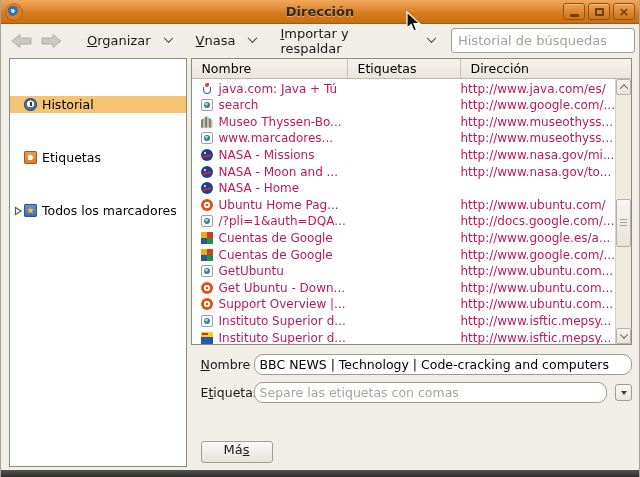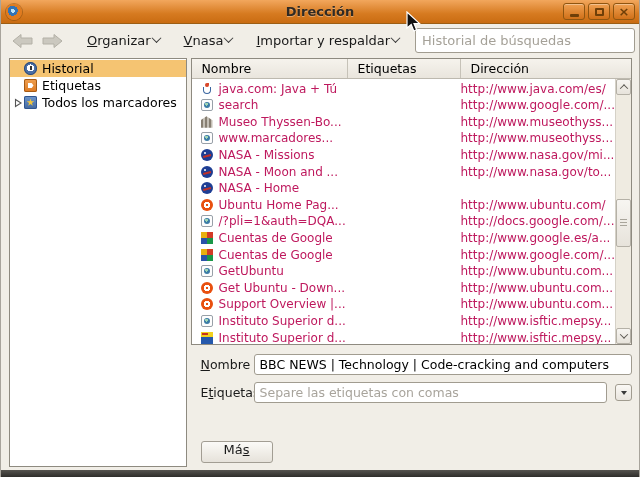--- a/index.html
+++ b/index.html
@@ -17,30 +17,30 @@
   .win-btns { position:absolute; right:4px; top:3px; display:flex; gap:3px; }
   .win-btn { width:22px; height:17px; border:1px solid #8f5510; border-radius:3px;
     background:linear-gradient(180deg,#f0a152 0%,#d07018 100%); display:flex; align-items:center; justify-content:center; box-shadow:inset 0 1px 0 rgba(255,255,255,.35); }
   .g-min { width:9px; height:3px; background:#6f3f08; margin-top:8px; border-radius:1px; }
   .g-max { width:9px; height:8px; border:2px solid #6f3f08; border-radius:1px; }
   .g-close { color:#6f3f08; font-size:13px; font-weight:bold; line-height:1; }
 
   
   .toolbar { height:33px; display:flex; align-items:center; padding:0 4px 0 8px; gap:4px; background:#f1eee7; }
   .nav-arrow { width:26px; height:22px; display:flex; align-items:center; justify-content:center; }
-  .menu-btn { display:flex; align-items:center; gap:2px; padding:3px 6px; font-size:13px; color:#1a1a1a; border-radius:3px; cursor:default; }
+  .menu-btn { display:flex; align-items:center; gap:14px; padding:3px 6px; font-size:13px; color:#1a1a1a; border-radius:3px; cursor:default; }
   .menu-btn .chev { width:7px; height:7px; border-right:1.6px solid #3c3c3c; border-bottom:1.6px solid #3c3c3c; transform:rotate(45deg) translate(-1px,-1px); margin-top:-3px; }
   .ul { text-decoration:underline; }
   .search-box { flex:1; margin-left:6px; height:25px; border:1px solid #a19c90; border-radius:3px; background:#fff; font-size:13px; padding:0 6px; color:#4d7c0f; font-family:"DejaVu Sans",sans-serif; }
   .search-box::placeholder { color:#a5a198; }
 
   
   .content { display:flex; height:413px; padding:1px 7px 3px 8px; gap:4px; }
   .sidebar { width:178px; background:#fff; border:1px solid #8e8a80; padding-top:1px; }
-  .side-item { display:flex; align-items:center; height:17px; font-size:12.5px; color:#000; padding-left:2px; }
+  .side-item { display:flex; align-items:center; height:17px; font-size:12.5px; color:#000; padding-left:2px;margin-top:36px; }
   .side-item.selected { background:#f5c472; }
   .expander { width:10px; height:10px; margin:0 1px; flex:none; }
   .side-icon { width:13px; height:13px; flex:none; margin-right:5px; position:relative; }
   .si-history-clock { border-radius:50%; background:radial-gradient(circle at 50% 46%, #fff 0 3.5px, #4a6fa5 3.5px 7px); box-shadow:inset 0 0 0 1px #2f4a74; }
   .si-history-clock::after { content:''; position:absolute; left:6px; top:4px; width:1.5px; height:3.5px; background:#333; }
   .si-tags-folder { background:linear-gradient(180deg,#f0a050,#dd7a22); border-radius:2px; box-shadow:inset 0 0 0 1px #a55a14; }
   .si-tags-folder::after { content:''; position:absolute; left:3.5px; top:4px; width:6px; height:5px; background:#fff; clip-path:polygon(0 0,70% 0,100% 50%,70% 100%,0 100%); }
   .si-bookmarks-folder { background:linear-gradient(180deg,#6d96cc,#44699f); border-radius:2px; box-shadow:inset 0 0 0 1px #2f5590; }
   .si-bookmarks-folder::after { content:''; position:absolute; left:2.5px; top:2.5px; width:8px; height:8px; background:#f2c53d;
     clip-path:polygon(50% 0%,61% 35%,98% 35%,68% 57%,79% 91%,50% 70%,21% 91%,32% 57%,2% 35%,39% 35%); }
@@ -84,21 +84,21 @@
   .sb-down .sb-chev { transform:rotate(45deg) translate(-1px,-1px); }
   .sb-track { flex:1; position:relative; }
   .sb-thumb { position:absolute; left:0; right:0; top:104px; height:48px; background:linear-gradient(180deg,#f7f5f1,#e7e3db); border:1px solid #b5b1a7; border-radius:2px; }
   .sb-thumb::after { content:''; position:absolute; left:3px; right:3px; top:50%; margin-top:-4px; height:8px;
     background:repeating-linear-gradient(180deg,#a9a59b 0 1px,transparent 1px 3px); }
 
   
   .details { flex:1; padding:9px 0 0 10px; position:relative; }
   .field-row { display:flex; align-items:center; margin-bottom:7px; }
   .field-label { width:53px; flex:none; font-size:12.5px; color:#1a1a1a; }
-  .txt-input { flex:1; height:21px; border:1px solid #a19c90; border-radius:3px; background:#fff; font-size:12.5px; padding:0 5px; color:#000; font-family:"DejaVu Sans",sans-serif; }
+  .txt-input { flex:1; height:21px; border:1px solid #a19c90; border-radius:9px; background:#fff; font-size:12.5px; padding:0 5px; color:#000; font-family:"DejaVu Sans",sans-serif; }
   .txt-input::placeholder { color:#a8a49c; }
   .dd-btn { width:17px; height:17px; flex:none; margin-left:8px; border:1px solid #a19c90; border-radius:3px;
     background:linear-gradient(180deg,#faf8f5,#e9e5de); display:flex; align-items:center; justify-content:center; }
   .dd-glyph { width:0; height:0; border-left:3px solid transparent; border-right:3px solid transparent; border-top:4px solid #3a3a3a; }
   .more-btn { position:absolute; left:10px; top:96px; width:72px; height:22px; border:1px solid #a29d93; border-radius:3px;
     background:linear-gradient(180deg,#fbfaf7,#e6e2da); font-size:13px; color:#1a1a1a; display:flex; align-items:flex-start; justify-content:center; }
 
   .bottom-edge { position:absolute; left:0; right:0; bottom:0; height:7px; background:linear-gradient(180deg,#55534e,#2e2d2a); }
 
   .cursor { position:absolute; left:405px; top:11px; z-index:50; pointer-events:none; }

